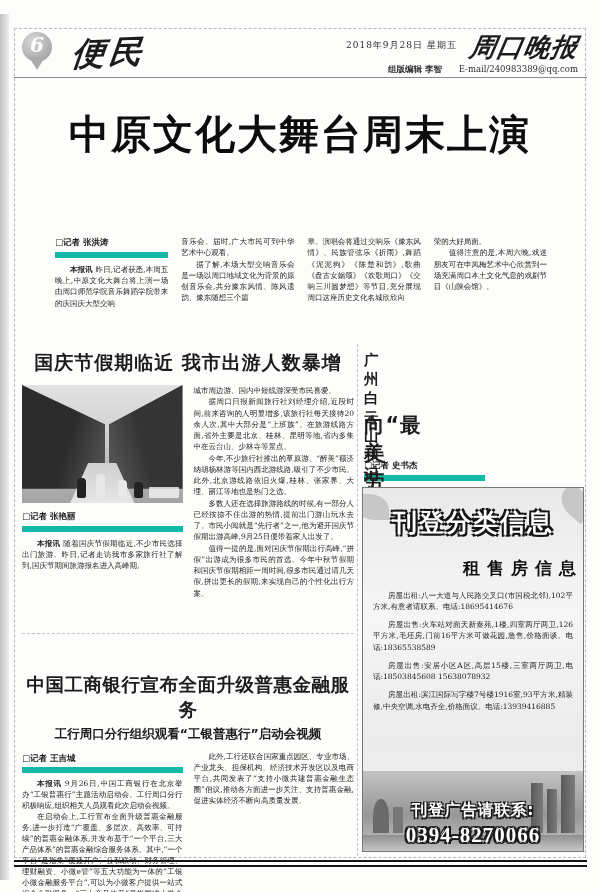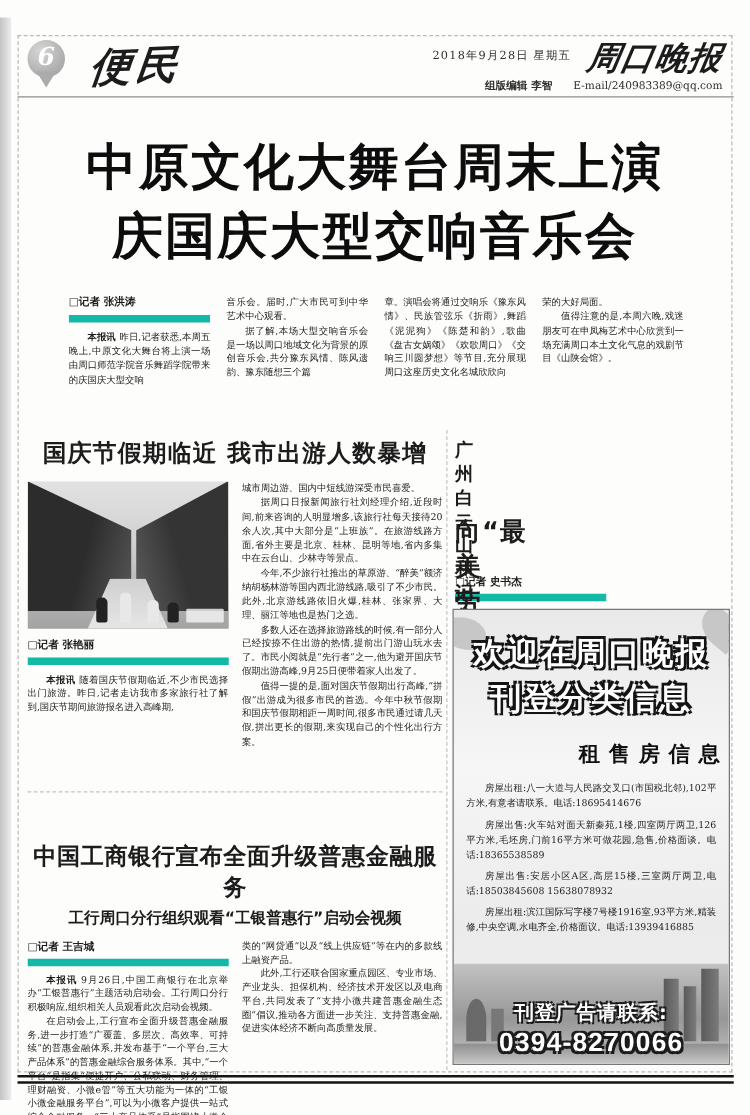--- a/index.html
+++ b/index.html
@@ -107,21 +107,21 @@
   .t1{right:8px;width:14px;height:58px;}
   .t2{right:26px;width:10px;height:44px;}
   .t3{right:40px;width:12px;height:50px;}
   .t4{left:10px;width:16px;height:34px;border-radius:50% 50% 0 0;background:#6a6a6a;}
   .t5{left:30px;width:10px;height:26px;background:#787878;}
   .road{position:absolute;left:0;bottom:0;width:100%;height:16px;
        background:linear-gradient(180deg,#8f8f8f,#c7c7c7);}
   .ad-contact .label{position:relative;font-family:"DejaVu Sans",sans-serif;font-weight:900;
        font-size:15.5px;color:#fff;letter-spacing:1px;
        text-shadow:-1.5px -1.5px 0 #1b1b1b,1.5px -1.5px 0 #1b1b1b,-1.5px 1.5px 0 #1b1b1b,1.5px 1.5px 0 #1b1b1b;}
-  .ad-contact .phone{position:relative;font-family:Liberation Sans, sans-serif;font-weight:900;
+  .ad-contact .phone{position:relative;font-family:Liberation Serif, serif;font-weight:900;
        font-size:21px;color:#fff;letter-spacing:1px;margin-top:2px;
        text-shadow:-2px -2px 0 #1b1b1b,2px -2px 0 #1b1b1b,-2px 2px 0 #1b1b1b,2px 2px 0 #1b1b1b;}
 </style>
 </head>
 <body>
 
 <div class="page">
   <div class="edge-strip"></div>
   <div class="frame"></div>
 
@@ -138,21 +138,20 @@
       <div class="hdr-line2">
         <span class="ed">组版编辑 李智</span>
         <span>E-mail/240983389@qq.com</span>
       </div>
     </div>
   </div>
   <div class="hdr-rule"></div>
 
   <div class="headline">
     <div>中原文化大舞台周末上演</div>
-    <div>庆国庆大型交响音乐会</div>
   </div>
   <div class="lead-cols">
     <div class="col">
       <div class="reporter">□记者 张洪涛</div>
       <p class="ind"><b class="dl">本报讯</b><span>昨日,记者获悉,本周五晚上,中原文化大舞台将上演一场由周口师范学院音乐舞蹈学院带来的庆国庆大型交响</span></p>
     </div>
     <div class="col">
       <p class="noind">音乐会。届时,广大市民可到中华艺术中心观看。</p>
       <p class="ind">据了解,本场大型交响音乐会是一场以周口地域文化为背景的原创音乐会,共分豫东风情、陈风遗韵、豫东随想三个篇</p>
     </div>
@@ -198,21 +197,20 @@
   <div class="bank">
     <h2 class="sans-title">中国工商银行宣布全面升级普惠金融服务</h2>
     <h3 class="sans-title">工行周口分行组织观看“工银普惠行”启动会视频</h3>
     <div class="bank-cols">
       <div class="col">
         <div class="reporter">□记者 王吉城</div>
         <p class="ind"><b class="dl">本报讯</b><span>9月26日,中国工商银行在北京举办“工银普惠行”主题活动启动会。工行周口分行积极响应,组织相关人员观看此次启动会视频。</span></p>
         <p class="ind">在启动会上,工行宣布全面升级普惠金融服务,进一步打造“广覆盖、多层次、高效率、可持续”的普惠金融体系,并发布基于“一个平台,三大产品体系”的普惠金融综合服务体系。其中,“一个平台”是指集“便捷开户、公私联动、财务管理、理财融资、小微e管”等五大功能为一体的“工银小微金融服务平台”,可以为小微客户提供一站式综合金融服务。“三大产品体系”是指围绕小微企业成长周期,提供包括纯信用类的“经营快贷”、抵质押</p>
       </div>
       <div class="col">
-        <p class="noind">类的“网贷通”以及“线上供应链”等在内的多款线上融资产品。</p>
         <p class="ind">此外,工行还联合国家重点园区、专业市场、产业龙头、担保机构、经济技术开发区以及电商平台,共同发表了“支持小微共建普惠金融生态圈”倡议,推动各方面进一步关注、支持普惠金融,促进实体经济不断向高质量发展。</p>
       </div>
     </div>
   </div>
 
   <div class="charity">
     <div class="sans-title t1">广州白云山和记黄埔中药有限公司</div>
     <div class="sans-title t2">向“最美劳动者”献爱心</div>
     <div class="reporter">□记者 史书杰</div>
     <div class="charity-cols">
@@ -223,21 +221,20 @@
       <div class="col">
         <p class="noind">黄中药为昌建地产建筑工人捐赠了预防上火、防治流感的药品,并为在场所有工人普及流感防治知识,同时呼吁广大市民关注那些在平凡岗位中默默辛勤工作的劳动者,感恩他们为城市发展作出贡献。</p>
       </div>
     </div>
   </div>
 
   <div class="adbox">
     <div class="leaf" style="left:-8px;top:6px;"></div>
     <div class="leaf" style="right:-10px;top:2px;transform:rotate(40deg);"></div>
     <div class="ad-banner">
-      <div>欢迎在周口晚报</div>
       <div>刊登分类信息</div>
     </div>
     <div class="ad-sec">租售房信息</div>
     <div class="ad-listings">
       <p>房屋出租:八一大道与人民路交叉口(市国税北邻),102平方米,有意者请联系。电话:18695414676</p>
       <p>房屋出售:火车站对面天新秦苑,1楼,四室两厅两卫,126平方米,毛坯房,门前16平方米可做花园,急售,价格面谈。电话:18365538589</p>
       <p>房屋出售:安居小区A区,高层15楼,三室两厅两卫,电话:18503845608 15638078932</p>
       <p>房屋出租:滨江国际写字楼7号楼1916室,93平方米,精装修,中央空调,水电齐全,价格面议。电话:13939416885</p>
     </div>
     <div class="ad-contact">

